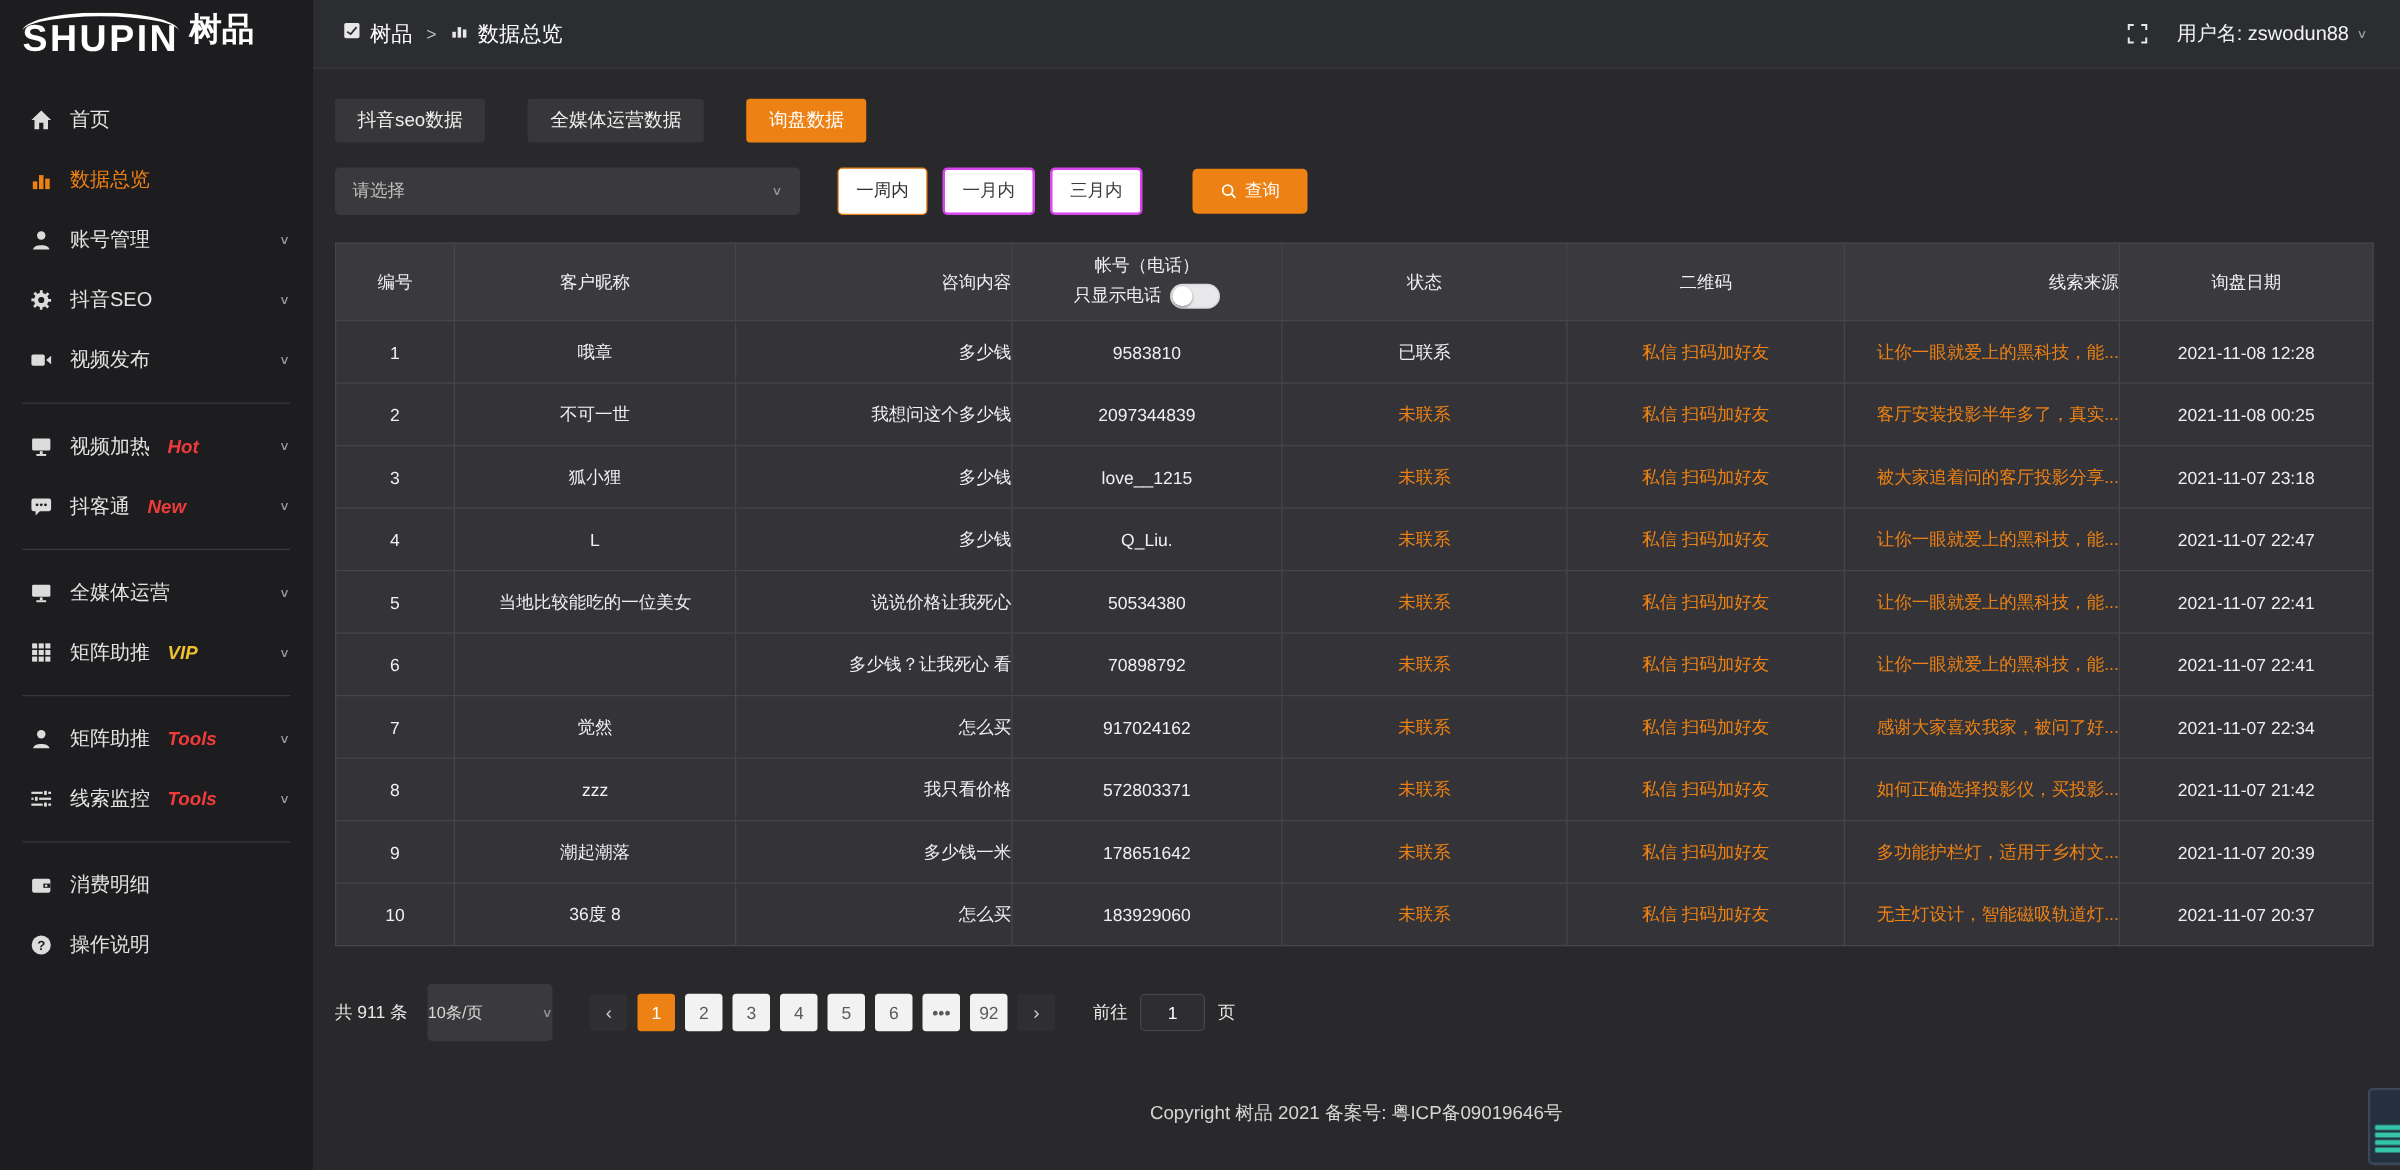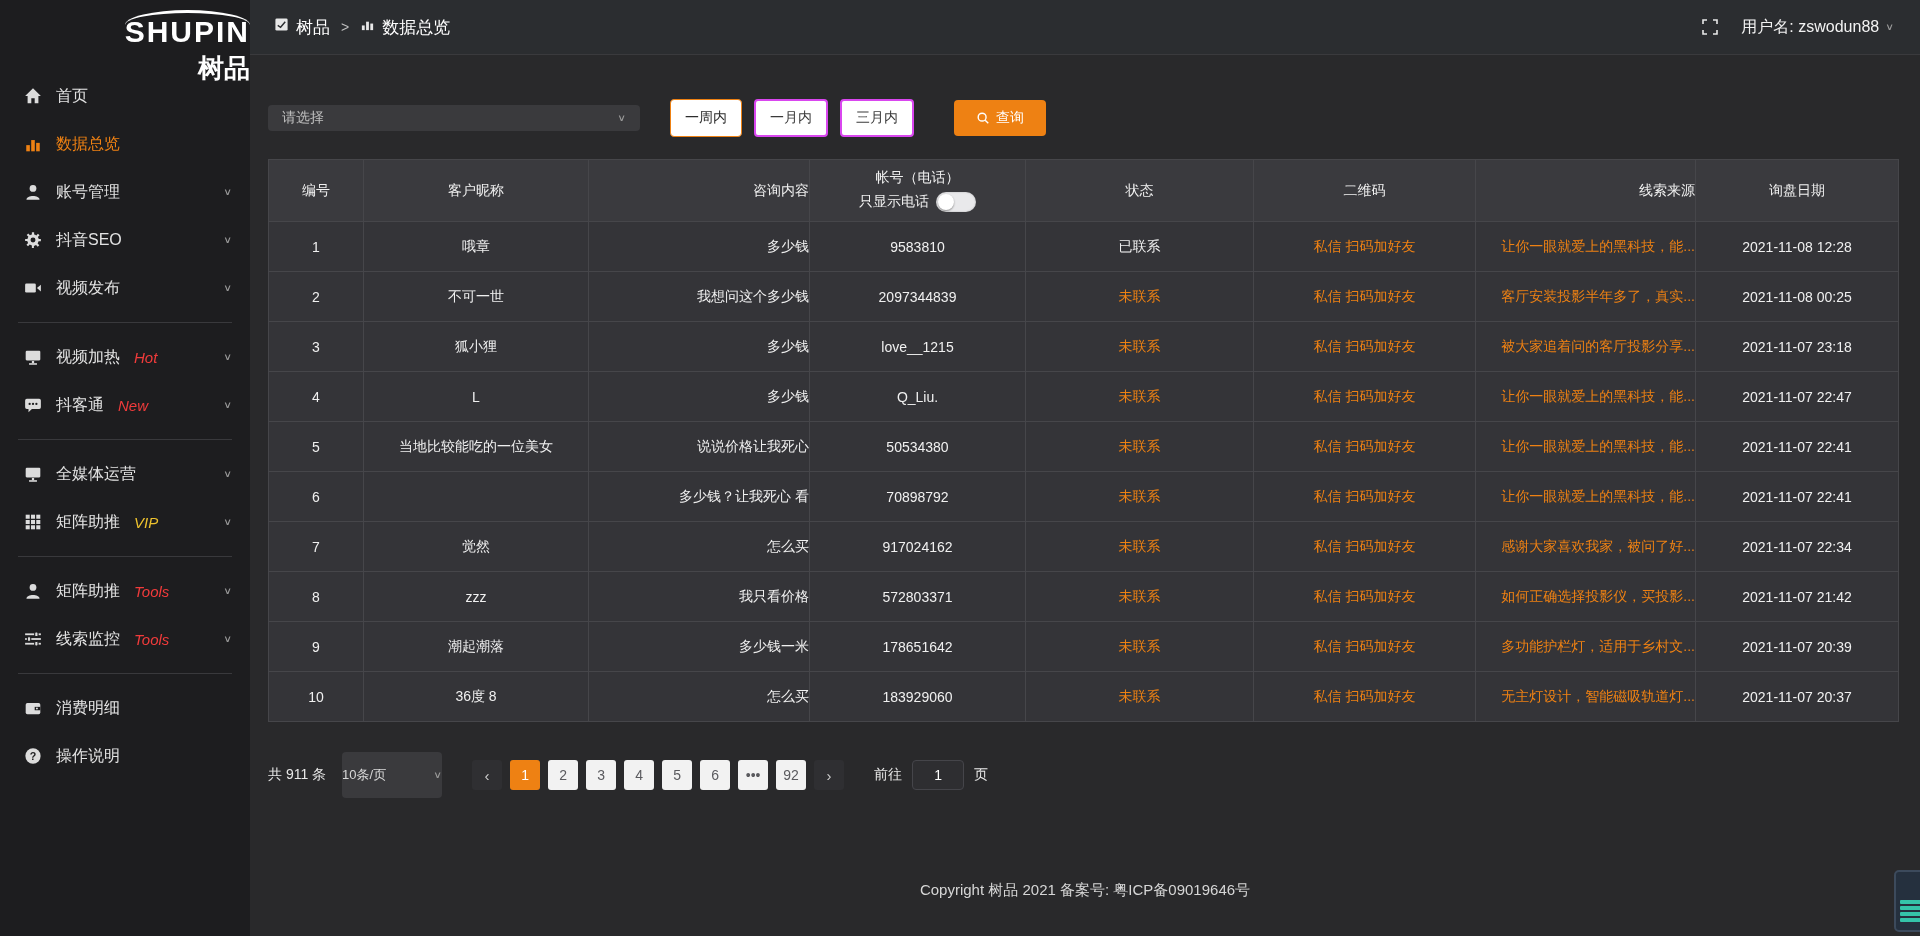--- a/index.html
+++ b/index.html
@@ -1,31 +1,31 @@
 <!DOCTYPE html>
 <html><head>
 <meta charset="utf-8">
 <style>
   * { margin:0; padding:0; box-sizing:border-box; }
   html,body { width:1920px; height:936px; overflow:hidden; background:#29292b;
     font-family:"Liberation Sans","DejaVu Sans",sans-serif; color:#e8e8e8; }
 
   
   .sidebar { position:fixed; left:0; top:0; width:250px; height:936px; background:#1d1d1f; z-index:5; }
-  .logo { display:flex; align-items:flex-end; gap:8px; padding:10px 0 0 18px; height:58px; cursor:pointer;flex-direction:column; }
+  .logo { display:flex; align-items:flex-start; gap:8px; padding:10px 0 0 18px; height:58px; cursor:pointer; }
   .logo-en { font-size:30px; font-weight:bold; letter-spacing:2px; color:#fff; line-height:1;
     border-top:3px solid #fff; border-radius:60%/18px 18px 0 0; padding-top:4px; }
   .logo-cn { font-size:26px; font-weight:bold; color:#fff; line-height:1; }
   .menu { margin-top:14px; }
   .menu-item { display:flex; align-items:center; height:48px; padding:0 18px 0 24px; cursor:pointer; font-size:16px; color:#e3e3e3; }
   .menu-item .mi-icon { width:18px; height:18px; margin-right:14px; flex:0 0 18px; display:inline-flex; }
   .menu-item .mi-icon svg { width:18px; height:18px; fill:#dcdcdc; }
   .menu-item.active { color:#ee8113; }
   .menu-item.active .mi-icon svg { fill:#ee8113; }
-  .mi-badge { font-style:italic; font-weight:normal; font-size:15px; margin-left:14px; }
+  .mi-badge { font-style:italic; font-weight:bold; font-size:15px; margin-left:14px; }
   .mi-chevron { margin-left:auto; color:#9a9a9a; font-size:12px; transform:scaleY(.8); }
   .menu-divider { height:1px; background:#39393c; margin:10px 18px; }
 
   
   .main { margin-left:250px; height:936px; display:flex; flex-direction:column; }
   .topbar { height:55px; background:#2b2d30; border-bottom:1px solid #3a3a3d; display:flex; align-items:center;
     padding:0 26px 0 24px; flex:0 0 55px; }
   .crumb { display:flex; align-items:center; gap:7px; font-size:17px; color:#fff; }
   .crumb svg { width:15px; height:15px; fill:#e8e8e8; }
   .crumb .sep { color:#bdbdbd; font-size:14px; margin:0 4px; }
@@ -35,21 +35,21 @@
   .username { font-size:16px; color:#f2f2f2; cursor:pointer; display:flex; align-items:center; gap:6px; }
   .username .mi-chevron { font-size:12px; }
 
   
   .content { flex:1; padding:24px 25px 0 18px; position:relative; }
   .tabs { display:flex; gap:34px; }
   .tab { background:#37373a; color:#f0f0f0; border:none; font-size:15px; padding:8px 18px; border-radius:3px; cursor:pointer; }
   .tab.active { background:#ee8113; color:#fff; }
 
   .filters { display:flex; align-items:center; margin-top:20px; gap:12px; }
-  .select { width:372px; height:26px; background:#3a3a3d; border-radius:4px; display:flex; align-items:center;
+  .select { width:372px; height:38px; background:#3a3a3d; border-radius:4px; display:flex; align-items:center;
     padding:0 14px; color:#bfbfbf; font-size:14px; cursor:pointer; }
   .select .mi-chevron { margin-left:auto; }
   .period-group { display:flex; gap:12px; margin-left:18px; }
   .period { background:#fff; color:#3a3a3a; border:2px solid #d946ef; font-size:14px; padding:8px 14px; border-radius:4px; cursor:pointer; }
   .period.active { border:1px solid #ee8113; color:#2d2d2d; }
   .query-btn { margin-left:28px; background:#ee8113; color:#fff; border:none; font-size:14px; padding:9px 22px;
     border-radius:4px; cursor:pointer; display:flex; align-items:center; gap:6px;text-align:right; }
 
   
   table { width:1630px; margin-top:22px; border-collapse:collapse; table-layout:fixed; background:#343438; }
@@ -280,20 +280,25 @@
           </svg>
       </span>
       <span class="username">
         <span>用户名: zswodun88</span>
         <span class="mi-chevron">∨</span>
       </span>
     </div>
   </header>
 
   <section class="content">
+    <div class="tabs" id="tabs">
+        <button class="tab">抖音seo数据</button>
+        <button class="tab">全媒体运营数据</button>
+        <button class="tab active">询盘数据</button>
+      </div>
 
     <div class="filters">
       <div class="select">
         <span>请选择</span>
         <span class="mi-chevron">∨</span>
       </div>
       <div class="period-group" id="periods">
           <button class="period active">一周内</button>
           <button class="period">一月内</button>
           <button class="period">三月内</button>

